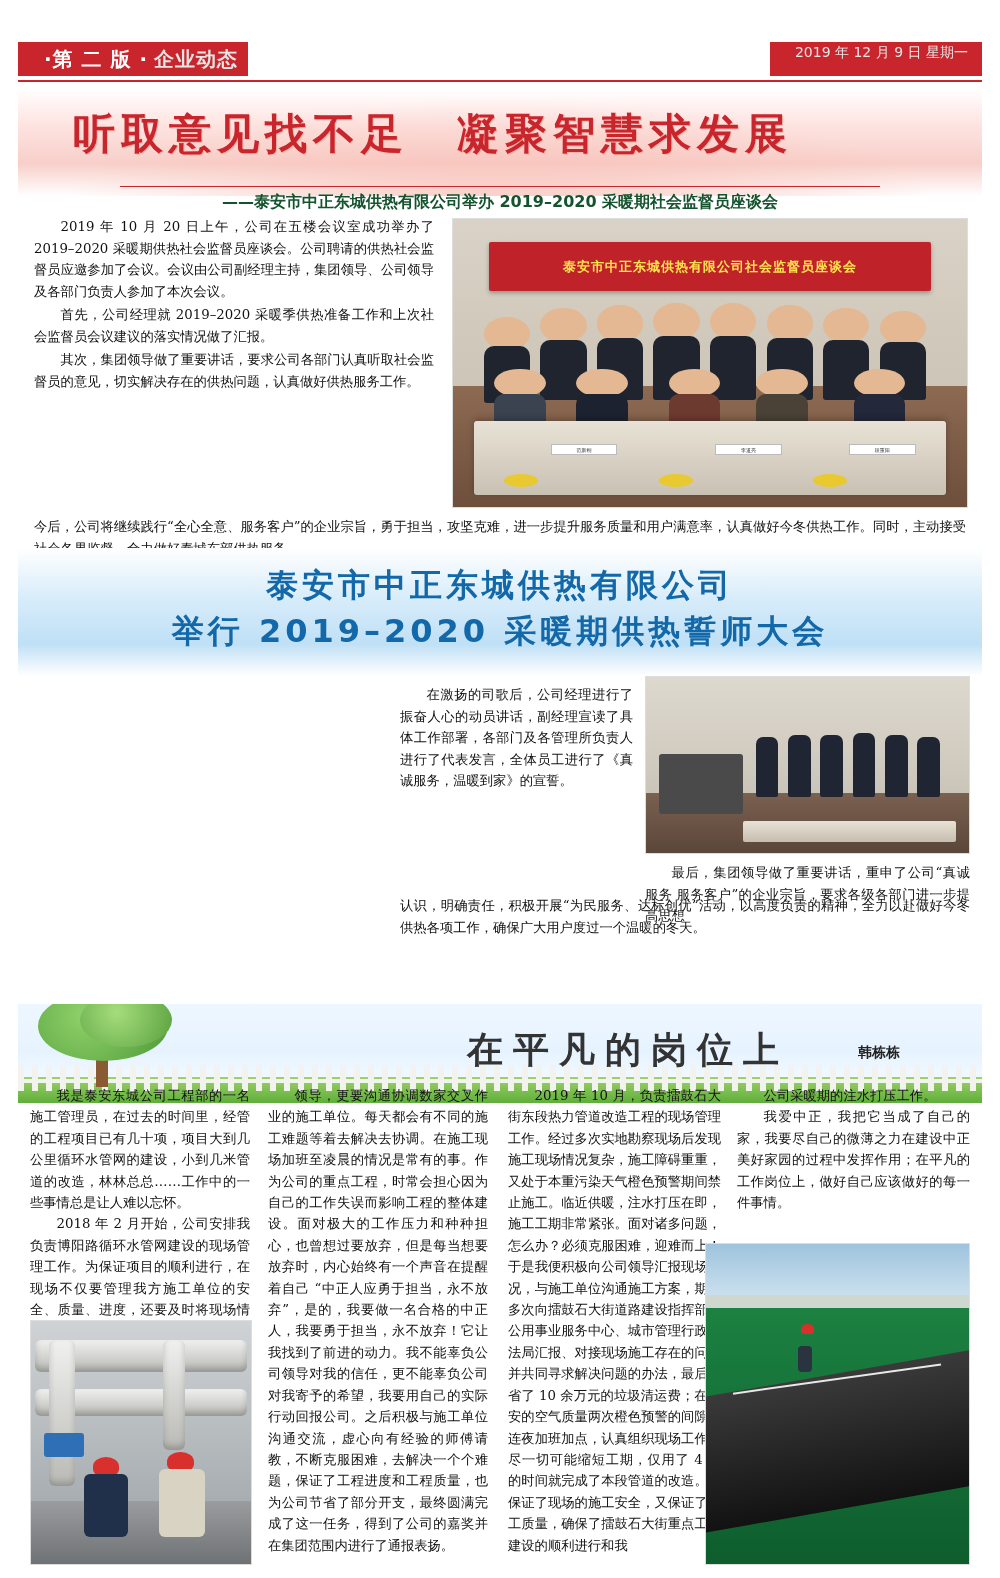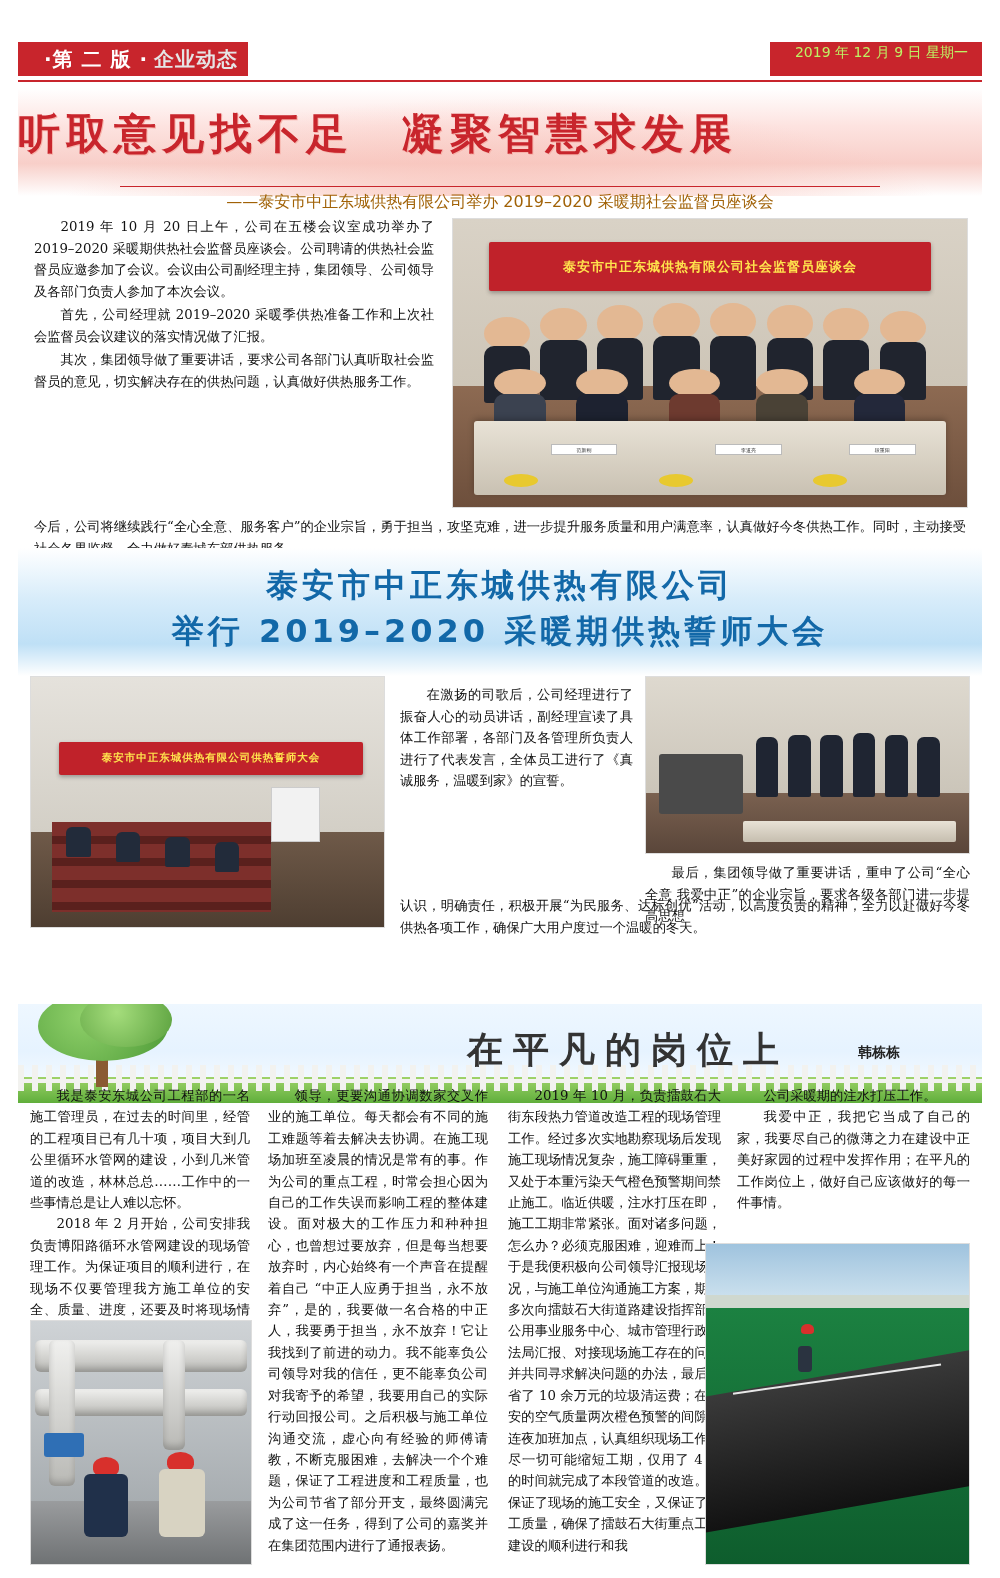--- a/index.html
+++ b/index.html
@@ -32,51 +32,51 @@
   .mast-left .sec { color:#fff;margin-left:16px; }
   .mast-left .dyn { color:#e5e5e5; margin-left:6px; }
   .mast-title {
     position:absolute; left:330px; top:36px; width:320px; height:44px;
     text-align:center; font-size:30px; font-weight:bold; letter-spacing:4px;
     color:#1b1b1b;
     display:flex; align-items:center; justify-content:center;
   }
   .mast-date {
     position:absolute; right:18px; top:42px; height:22px; min-width:200px;
-    background:#c8252c; color:#bef264; font-size:14px;
+    background:#c8252c; color:#e5e5e5; font-size:14px;
     display:flex; align-items:center; justify-content:center; padding:0 14px;
   }
   .mast-rule {
     position:absolute; left:18px; top:80px; width:964px; height:2px; background:#c8252c;
   }
 
   
   .banner1 {
     position:absolute; left:18px; top:88px; width:964px; height:108px;
     background:linear-gradient(to bottom,#ffffff 0%,#fde3e0 35%,#f8cfc9 70%,#ffffff 100%);
     border-radius:2px;
     overflow:hidden;
   }
   .banner1:before{
     content:""; position:absolute; left:0; top:0; width:100%; height:100%;
     background:radial-gradient(ellipse at 50% 120%, rgba(248,190,180,.85) 0%, rgba(255,255,255,0) 65%);
   }
   .headline1 {
     position:absolute; left:0; top:18px; width:775px;
-    text-align:left; font-size:42px; font-weight:bold; letter-spacing:6px;
+    text-align:right; font-size:42px; font-weight:bold; letter-spacing:6px;
     color:#c8252c;
     font-family:"DejaVu Sans","Liberation Sans",sans-serif;
     text-shadow:1px 1px 0 #f6b3ab;
   }
   .sub-rule {
     position:absolute; left:120px; top:186px; width:760px; height:1px; background:#c8252c;
   }
   .subhead1 {
     position:absolute; left:0; top:192px; width:1000px;
-    text-align:center; font-size:16px; color:#a16207; font-weight:normal;
+    text-align:center; font-size:16px; color:#14532d; font-weight:bold;
   }
 
   
   .a1-text {
     position:absolute; left:34px; top:216px; width:400px;
     font-size:13.3px; line-height:21.5px; text-align:justify;
     font-family:"DejaVu Serif","Liberation Serif",serif;
     color:#111;
   }
   .a1-text p { margin:0 0 2px 0; text-indent:2em; }
@@ -314,51 +314,40 @@
     <div class="fruit" style="left:70%;bottom:7%"></div>
   </div>
 
   <div class="banner2">
     <div class="headline2">
       <span class="l2">泰安市中正东城供热有限公司</span>
       <span class="l2">举行 2019–2020 采暖期供热誓师大会</span>
     </div>
   </div>
 
-  <div class="photo" id="photo2">
-    <div class="room-wall" style="height:62%;background:linear-gradient(#e5e2dc,#d3cfc6)"></div>
-    <div class="room-floor" style="height:38%;background:linear-gradient(#6f5a49,#4e3e31)"></div>
-    <div class="banner-red" style="left:8%;top:26%;height:13%;font-size:10.5px">泰安市中正东城供热有限公司供热誓师大会</div>
-    <div style="position:absolute;left:68%;top:44%;width:14%;height:22%;background:#f2f2f2;border:1px solid #ccc"></div>
-    <div style="position:absolute;left:6%;top:58%;width:62%;height:36%;background:repeating-linear-gradient(to bottom,#7d2f2b 0px,#7d2f2b 14px,#5a201d 14px,#5a201d 22px)"></div>
-    <div style="position:absolute;left:10%;top:60%;width:7%;height:12%;background:#222b3a;border-radius:6px 6px 2px 2px"></div>
-    <div style="position:absolute;left:24%;top:62%;width:7%;height:12%;background:#222b3a;border-radius:6px 6px 2px 2px"></div>
-    <div style="position:absolute;left:38%;top:64%;width:7%;height:12%;background:#222b3a;border-radius:6px 6px 2px 2px"></div>
-    <div style="position:absolute;left:52%;top:66%;width:7%;height:12%;background:#222b3a;border-radius:6px 6px 2px 2px"></div>
-  </div>
 
   <div class="a2-text">
     <p>在激扬的司歌后，公司经理进行了振奋人心的动员讲话，副经理宣读了具体工作部署，各部门及各管理所负责人进行了代表发言，全体员工进行了《真诚服务，温暖到家》的宣誓。</p>
   </div>
 
   <div class="photo" id="photo3">
     <div class="room-wall" style="height:66%;background:linear-gradient(#ded9cf,#cbc5b9)"></div>
     <div class="room-floor" style="height:34%;background:linear-gradient(#7a6150,#5a463a)"></div>
     <div style="position:absolute;left:4%;top:44%;width:26%;height:34%;background:#4a4a4a;border-radius:3px"></div>
     <div style="position:absolute;left:34%;top:34%;width:7%;height:34%;background:#1f2532;border-radius:7px 7px 2px 2px"></div>
     <div style="position:absolute;left:44%;top:33%;width:7%;height:35%;background:#1f2532;border-radius:7px 7px 2px 2px"></div>
     <div style="position:absolute;left:54%;top:33%;width:7%;height:35%;background:#1f2532;border-radius:7px 7px 2px 2px"></div>
     <div style="position:absolute;left:64%;top:32%;width:7%;height:36%;background:#1f2532;border-radius:7px 7px 2px 2px"></div>
     <div style="position:absolute;left:74%;top:33%;width:7%;height:35%;background:#1f2532;border-radius:7px 7px 2px 2px"></div>
     <div style="position:absolute;left:84%;top:34%;width:7%;height:34%;background:#1f2532;border-radius:7px 7px 2px 2px"></div>
     <div style="position:absolute;left:30%;bottom:6%;width:66%;height:12%;background:linear-gradient(#e8e2d6,#c6beaf);border-radius:2px"></div>
   </div>
 
   <div class="a2-text2">
-    <p>最后，集团领导做了重要讲话，重申了公司“全心全意 我爱中正”的企业宗旨，要求各级各部门进一步提高思想</p>
+    <p>最后，集团领导做了重要讲话，重申了公司“真诚服务 服务客户”的企业宗旨，要求各级各部门进一步提高思想</p>
   </div>
   <div class="a2-tail">
     <p>认识，明确责任，积极开展“为民服务、达标创优”活动，以高度负责的精神，全力以赴做好今冬供热各项工作，确保广大用户度过一个温暖的冬天。</p>
   </div>
 
   <div class="banner3">
     <div class="grass"></div>
     <div class="fence-rail"></div>
     <div class="fence"></div>
     <div class="tree-trunk"></div>

